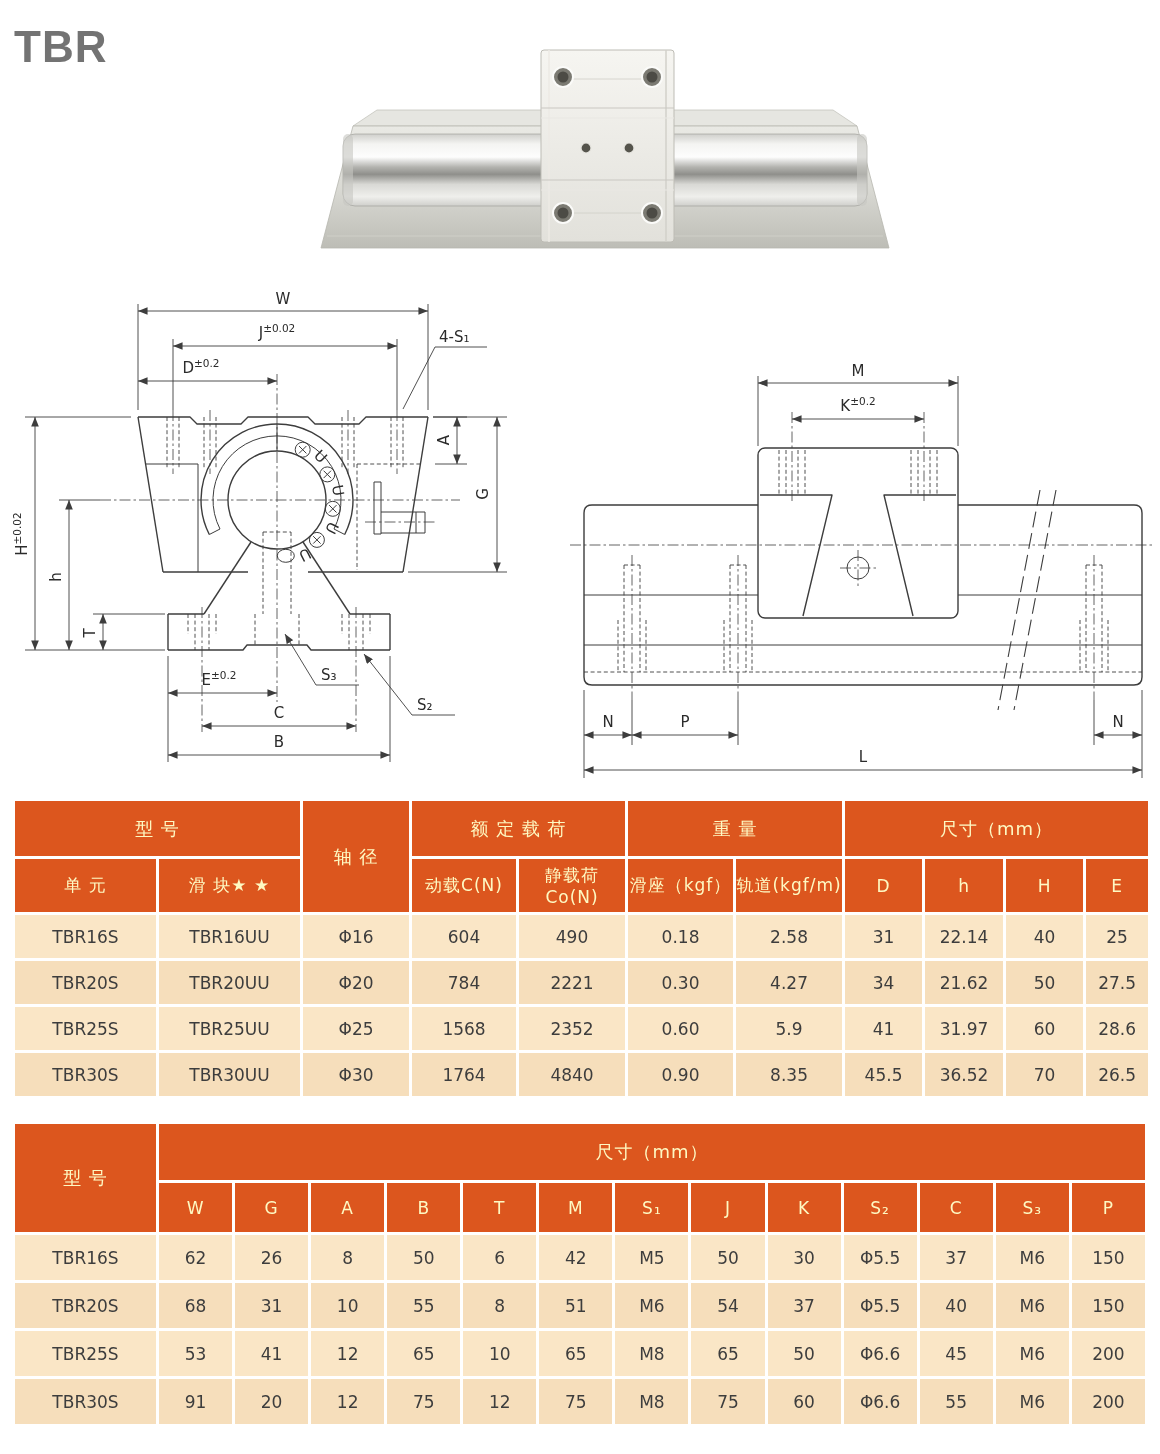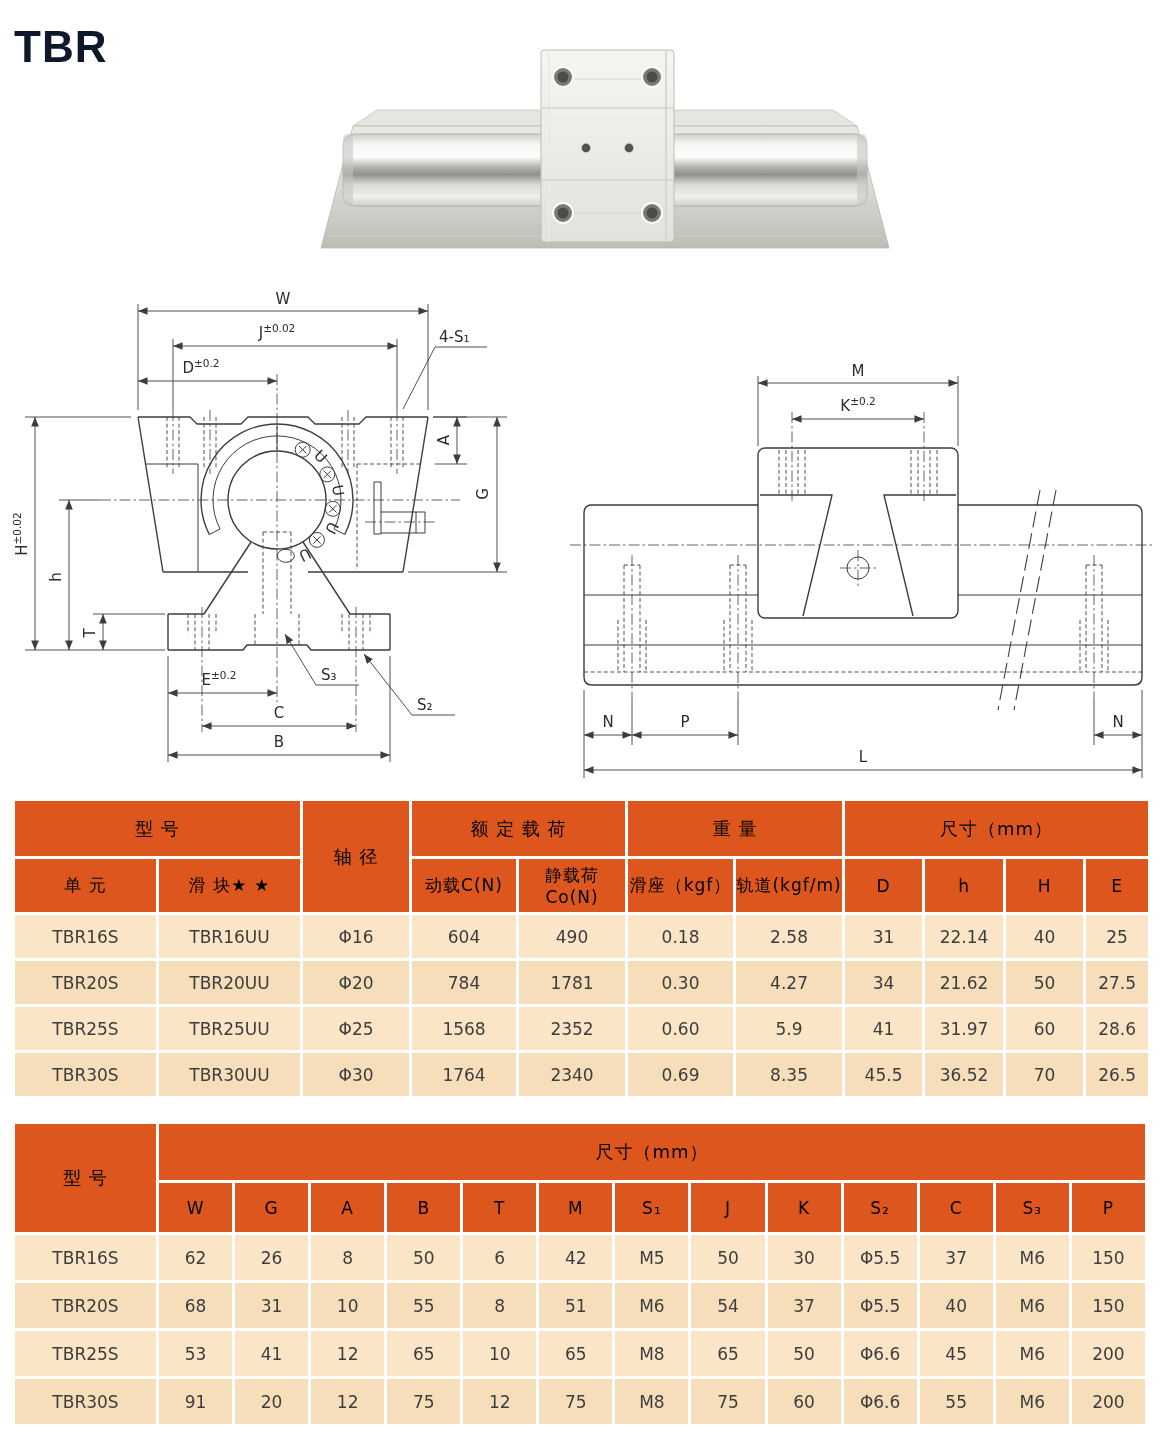--- a/index.html
+++ b/index.html
@@ -1,41 +1,41 @@
 <!DOCTYPE html>
 <html><head>
 <meta charset="utf-8">
 <style>
   * { margin:0; padding:0; box-sizing:border-box; }
   html,body { background:#ffffff; }
   body { font-family:"DejaVu Sans","Liberation Sans",sans-serif; }
   .page { position:relative; width:1160px; height:1454px; background:#fff; overflow:hidden; }
 
   .title { position:absolute; left:14px; top:22px; font-size:44px; font-weight:700;
-           color:#0f172a; letter-spacing:1px; font-family:"Liberation Sans",sans-serif; }
+           color:#737373; letter-spacing:1px; font-family:"Liberation Sans",sans-serif; }
 
   .photo     { position:absolute; left:305px; top:30px;  width:600px; height:228px; }
   .dwg-front { position:absolute; left:5px;   top:282px; width:545px; height:495px; }
   .dwg-side  { position:absolute; left:570px; top:350px; width:585px; height:440px; }
 
   svg text { font-family:"DejaVu Sans","Liberation Sans",sans-serif; }
   .ln  { stroke:#3d3d3d; fill:none; stroke-width:1.4; stroke-linejoin:round; }
   .tn  { stroke:#3d3d3d; fill:none; stroke-width:1; }
   .dsh { stroke:#3d3d3d; fill:none; stroke-width:0.9; stroke-dasharray:4 2.6; }
   .ctr { stroke:#3d3d3d; fill:none; stroke-width:0.8; stroke-dasharray:11 3 2.5 3; }
   .brk { stroke:#3d3d3d; fill:none; stroke-width:1.1; stroke-dasharray:16 6; }
   .dim { stroke:#3d3d3d; fill:none; stroke-width:0.9; }
   .lbl { fill:#2b2b2b; font-size:15px; }
   .sup { font-size:10.5px; }
 
   .spec { position:absolute; left:12px; width:1136px; border-collapse:collapse; table-layout:fixed; }
   .t1 { top:798px; }
   .t2 { top:1121px; }
   .spec th, .spec td { border:3px solid #ffffff; text-align:center; vertical-align:middle; padding:0; }
-  .spec th { background:#DC561E; color:#000000; font-weight:400; font-size:17px; letter-spacing:1px; }
+  .spec th { background:#DC561E; color:#fef9c3; font-weight:400; font-size:17px; letter-spacing:1px; }
   .spec td { color:#3d3d3d; font-size:17px; }
   .t1 thead tr:nth-child(1) th { height:58px; font-size:18px; }
   .t1 thead tr:nth-child(2) th { height:56px; }
   .t1 tbody td { height:46px; }
   .t2 thead tr:nth-child(1) th { height:59px; font-size:18px; }
   .t2 thead tr:nth-child(2) th { height:52px; }
   .t2 tbody td { height:48px; }
   .spec tbody tr:nth-child(odd)  td { background:#FAE6C6; }
   .spec tbody tr:nth-child(even) td { background:#F6DEBB; }
 </style>
@@ -456,21 +456,21 @@
           <td>31</td>
           <td>22.14</td>
           <td>40</td>
           <td>25</td>
         </tr>
         <tr>
           <td>TBR20S</td>
           <td>TBR20UU</td>
           <td>Φ20</td>
           <td>784</td>
-          <td>1781</td>
+          <td>2221</td>
           <td>0.30</td>
           <td>4.27</td>
           <td>34</td>
           <td>21.62</td>
           <td>50</td>
           <td>27.5</td>
         </tr>
         <tr>
           <td>TBR25S</td>
           <td>TBR25UU</td>
@@ -482,22 +482,22 @@
           <td>41</td>
           <td>31.97</td>
           <td>60</td>
           <td>28.6</td>
         </tr>
         <tr>
           <td>TBR30S</td>
           <td>TBR30UU</td>
           <td>Φ30</td>
           <td>1764</td>
-          <td>2340</td>
-          <td>0.69</td>
+          <td>4840</td>
+          <td>0.90</td>
           <td>8.35</td>
           <td>45.5</td>
           <td>36.52</td>
           <td>70</td>
           <td>26.5</td>
         </tr>
       </tbody>
   </table>
 
   <table class="spec t2">

